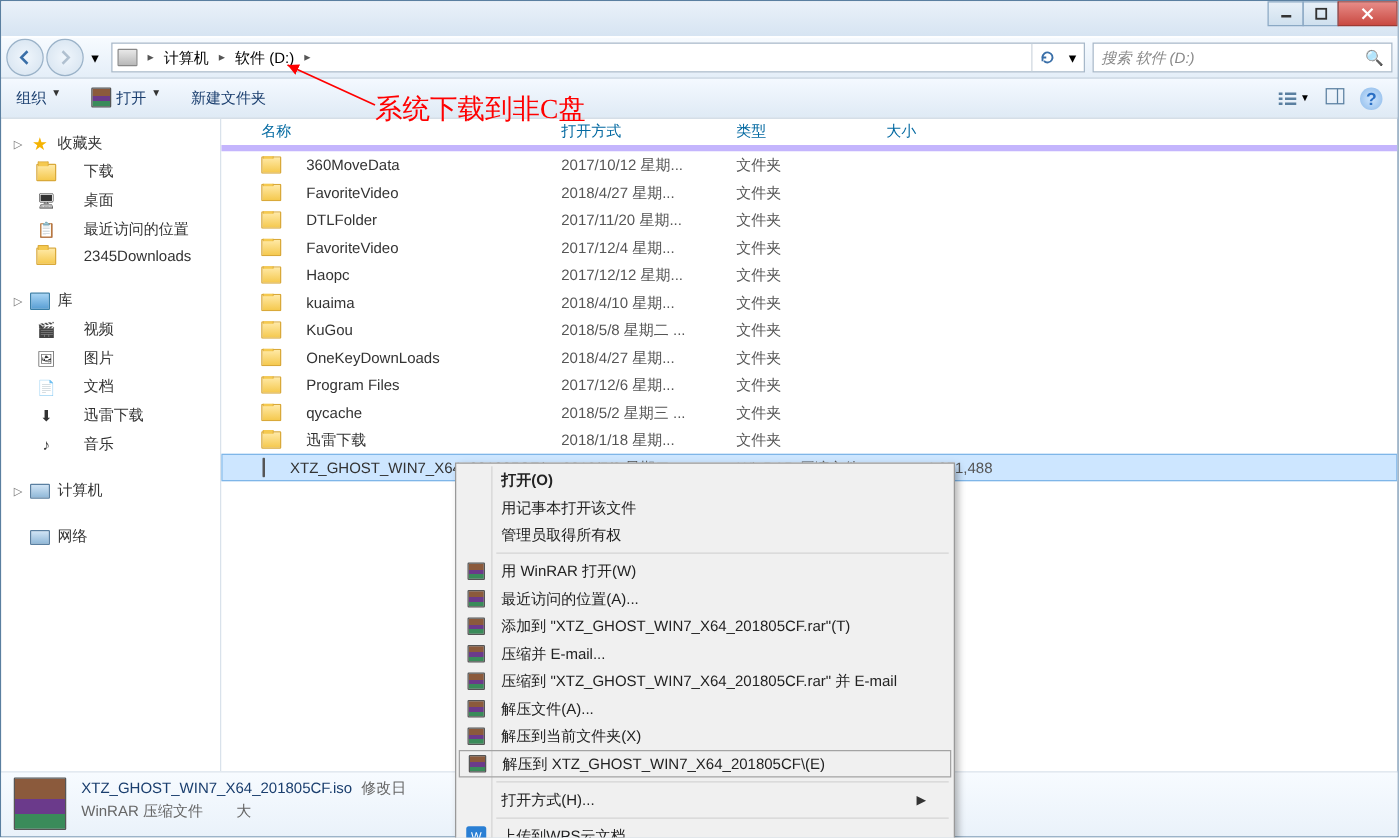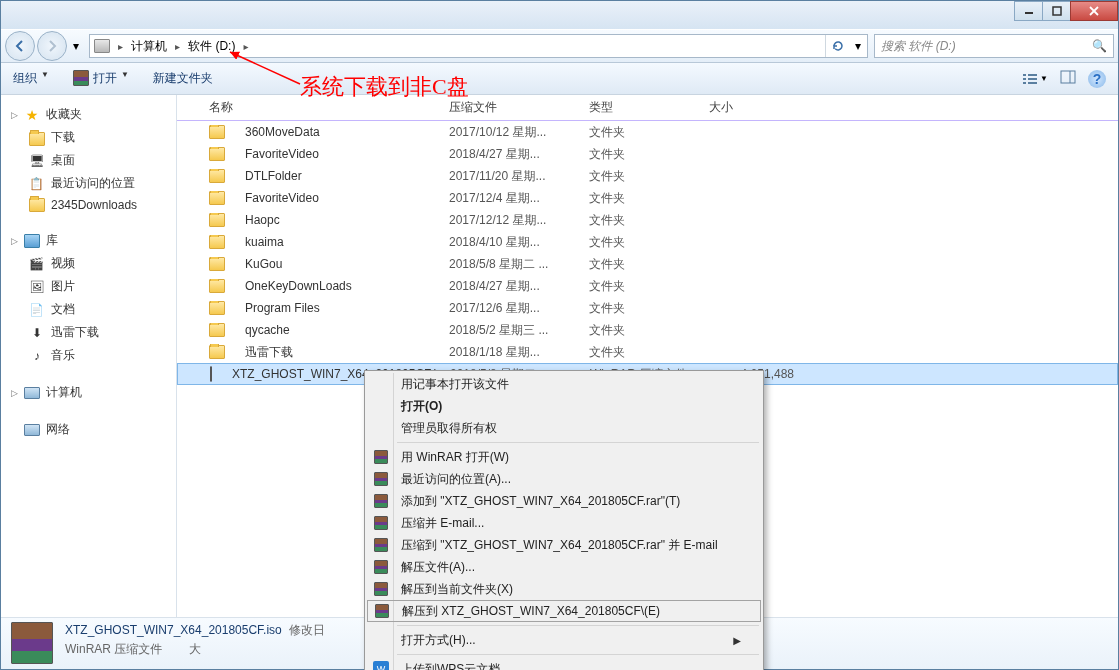--- a/index.html
+++ b/index.html
@@ -23,24 +23,24 @@
 .tool{color:#1a3e6e;padding:3px 6px;display:flex;align-items:flex-start;gap:4px}
 .tool .dd{font-size:8px;color:#333}
 .toolbar-right{margin-left:auto;display:flex;gap:12px;align-items:center;padding-right:6px}
 .annotation{position:absolute;left:300px;top:72px;color:#ff0000;font-size:22px;font-family:"SimSun";pointer-events:none;z-index:5}
 .arrow-svg{position:absolute;left:160px;top:48px;pointer-events:none;z-index:5}
 .body{flex:1;display:flex;overflow:hidden;position:relative}
 .sidebar{width:176px;border-right:1px solid #d9e2eb;background:#fff;padding:8px 0;overflow:auto}
 .sb-group{margin-bottom:14px}
 .sb-head{display:flex;align-items:center;gap:6px;padding:3px 10px;color:#333}
 .sb-head .tri{font-size:9px;color:#777}
-.sb-item{display:flex;align-items:flex-end;gap:6px;padding:3px 10px 3px 28px;color:#333}
+.sb-item{display:flex;align-items:center;gap:22px;padding:3px 10px 3px 28px;color:#333}
 .ic{width:16px;height:16px;display:inline-flex;align-items:center;justify-content:center}
 .content{flex:1;display:flex;flex-direction:column;overflow:hidden}
-.columns{height:26px;display:flex;align-items:center;border-bottom:1px solid #c4b5fd;color:#404040;padding-left:24px}
+.columns{height:26px;display:flex;align-items:center;border-bottom:5px solid #c4b5fd;color:#0369a1;padding-left:24px}
 .col{padding:0 8px}
 .col.name{width:240px}
 .col.date{width:140px}
 .col.type{width:120px}
 .col.size{width:100px}
 .filelist{flex:1;overflow:auto;position:relative}
 .row{height:22px;display:flex;align-items:center;padding-left:24px}
 .row.selected{background:#cde6ff;border:1px solid #7fb6e8}
 .cell{padding:0 8px;white-space:nowrap;overflow:hidden;text-overflow:ellipsis;color:#333}
 .cell.name{width:240px;display:flex;align-items:center;gap:20px}
@@ -223,21 +223,21 @@
             <span class="tri" style="visibility:hidden">▷</span>
             <span class="ic net-ic"></span>
             <span>网络</span>
           </div>
       </div>
     </div>
 
     <div class="content">
       <div class="columns">
         <div class="col name">名称</div>
-        <div class="col date">压缩文件</div>
+        <div class="col date">打开方式</div>
         <div class="col type">类型</div>
         <div class="col size">大小</div>
       </div>
       <div class="filelist" id="filelist">
           <div class="row">
             <div class="cell name">
               <span class="ic folder-ic"></span>
               <span>360MoveData</span>
             </div>
             <div class="cell date">2017/10/12 星期...</div>
@@ -360,27 +360,27 @@
     <defs>
       <marker id="ah" markerWidth="8" markerHeight="8" refX="6" refY="3" orient="auto">
         <path d="M0,0 L6,3 L0,6 Z" fill="#ff0000"></path>
       </marker>
     </defs>
     <line x1="140" y1="36" x2="70" y2="4" stroke="#ff0000" stroke-width="1.5" marker-end="url(#ah)"></line>
   </svg>
 <div class="annotation">系统下载到非C盘</div>
 
 <div class="context-menu" id="cmenu">
-    <div class="cm-item">
-      <span>用记事本打开该文件</span>
-    </div>
     <div class="cm-item bold">
       <span>打开(O)</span>
     </div>
     <div class="cm-item">
+      <span>用记事本打开该文件</span>
+    </div>
+    <div class="cm-item">
       <span>管理员取得所有权</span>
     </div>
     <div class="cm-sep"></div>
     <div class="cm-item">
       <span class="cm-icon">
         <span class="rar-ic" style="width:14px;height:14px"></span>
       </span>
       <span>用 WinRAR 打开(W)</span>
     </div>
     <div class="cm-item">

